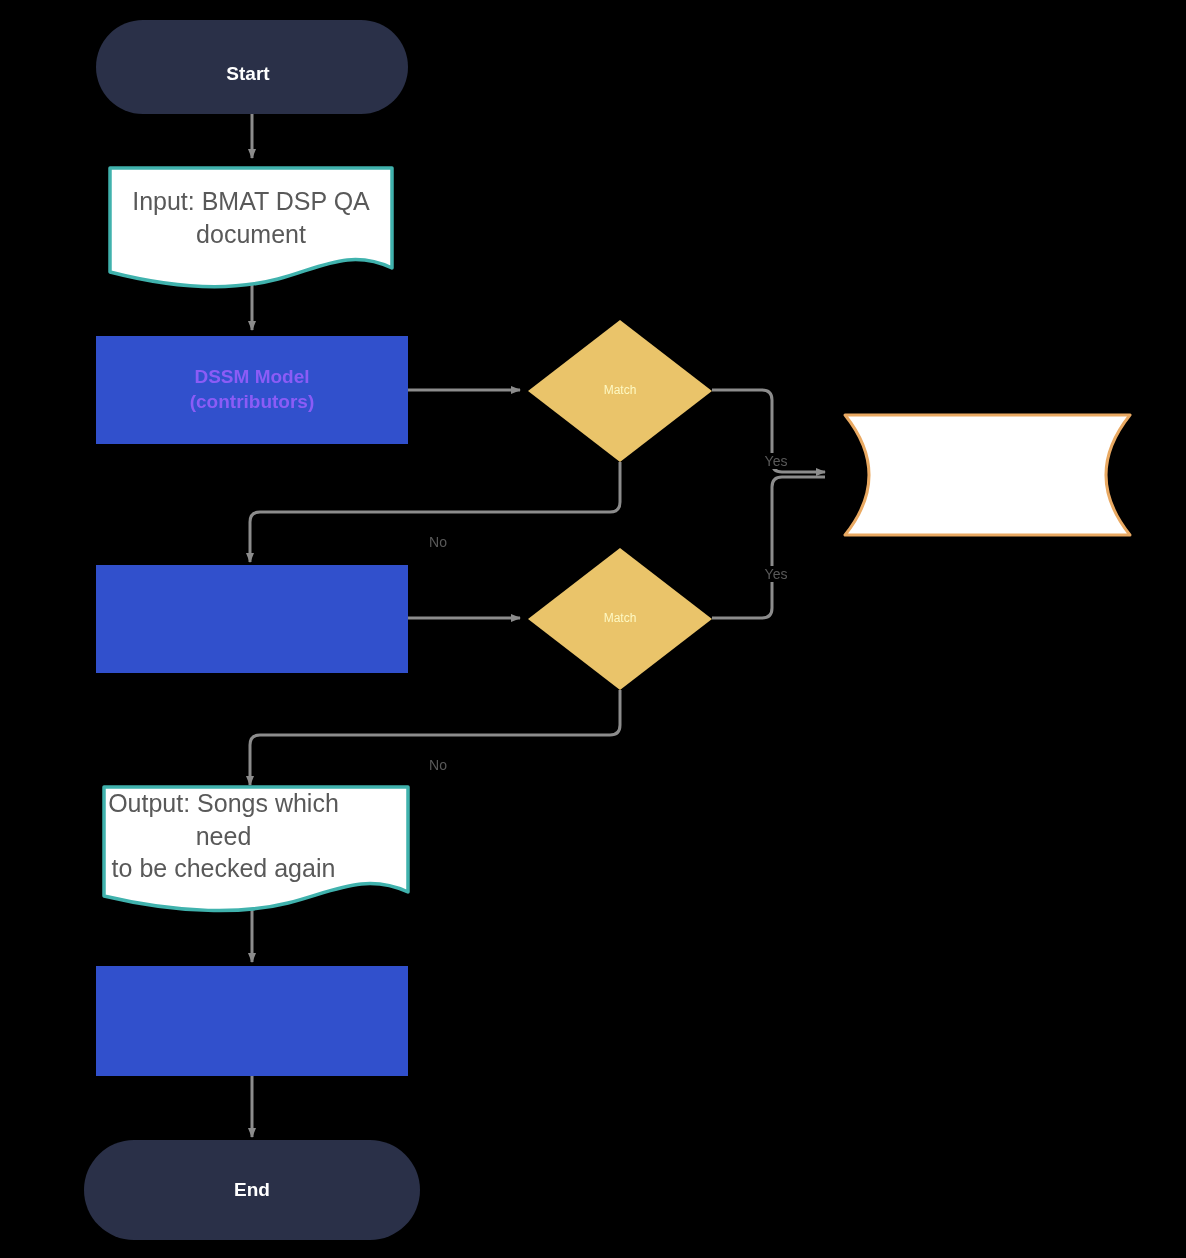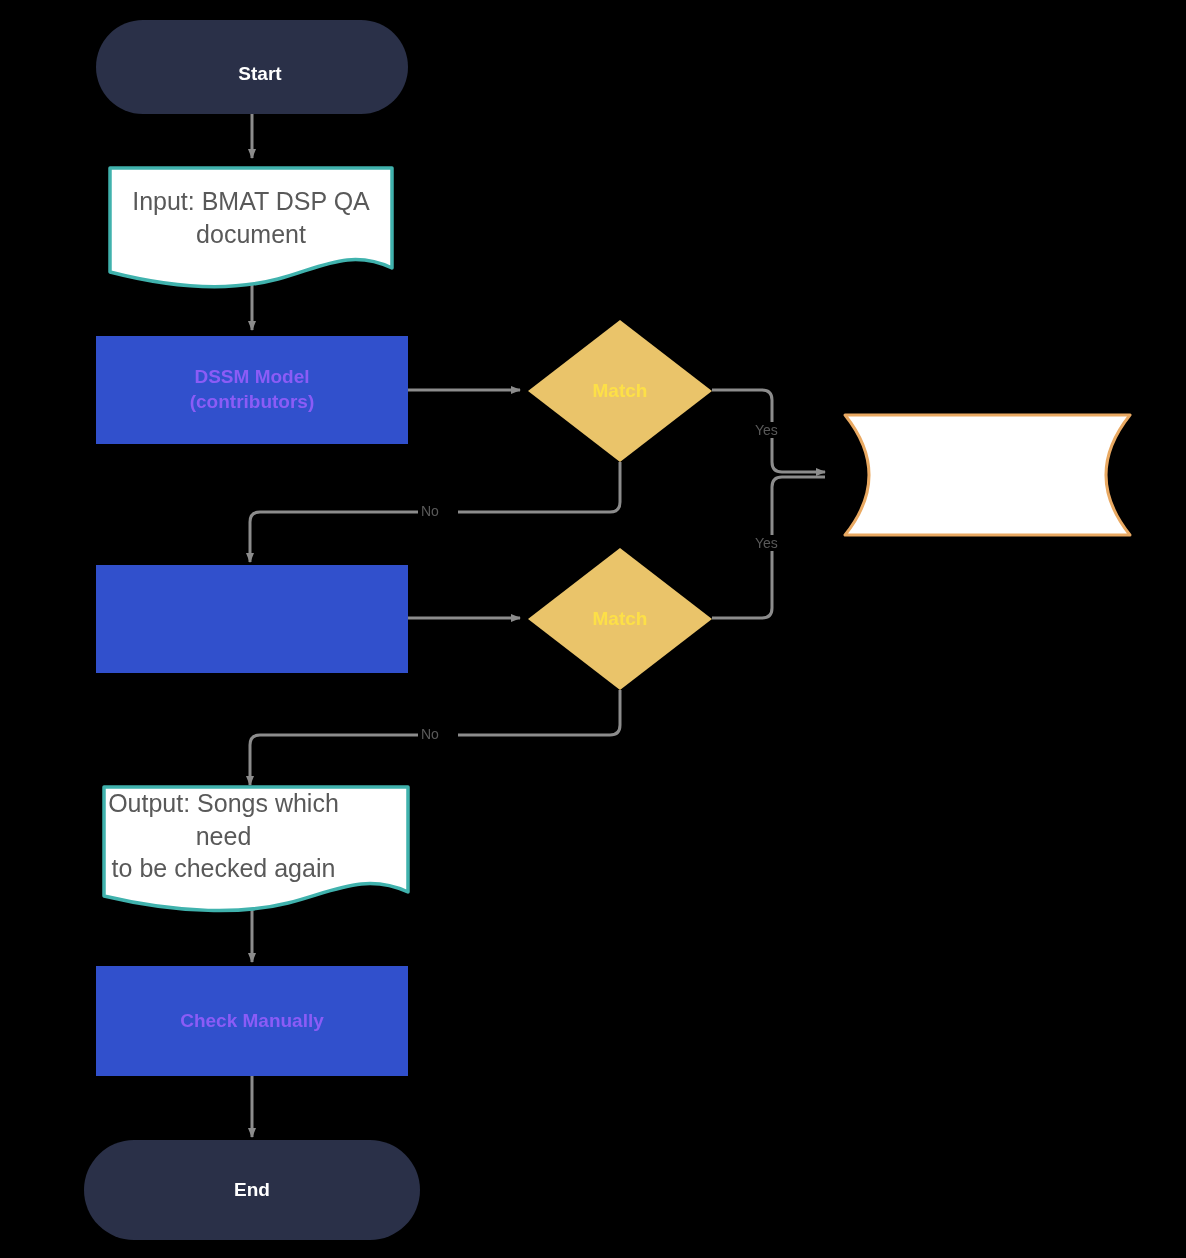--- a/index.html
+++ b/index.html
@@ -43,38 +43,39 @@
     color: #8b5cf6;
     font-size: 19px;
     font-weight: bold;
   }
   .lbl-doc {
     color: #595959;
     font-size: 25px;
     font-weight: normal;
   }
   .lbl-decision {
-    color: #fde047;
-    font-size: 19px;
-    font-weight: bold;
+    color: #fef9c3;
+    font-size: 12px;
+    font-weight: normal;
   }
   .lbl-data {
     color: #5a5a5a;
     font-size: 20px;
     font-weight: normal;
   }
   .edge-label {
     position: absolute;
     color: #595959;
     font-size: 14px;
     font-family: "Liberation Sans", sans-serif;
-    text-align: left;
+    text-align: center;
     pointer-events: none;
     background: #000000;
     padding: 0 3px;
+    margin-top: 31px;
   }
 </style>
 </head>
 <body>
 
 <div id="canvas">
 
   <svg id="flow-svg" viewBox="0 0 1186 1258">
     <defs>
       <marker id="arrowhead" markerWidth="10" markerHeight="8" refX="9" refY="4" orient="auto" markerUnits="userSpaceOnUse">
@@ -126,38 +127,37 @@
 
     <path d="M104,787 L408,787 L408,892
              C365,872 332,892 288,903
              C244,914 180,914 104,896 Z" fill="#ffffff" stroke="#40b2ad" stroke-width="3.5" stroke-linejoin="round"></path>
 
     <rect x="96" y="966" width="312" height="110" fill="#3150cc"></rect>
 
     <rect x="84" y="1140" width="336" height="100" rx="50" ry="50" fill="#2a3048"></rect>
   </svg>
 
-  <div class="node-label lbl-terminal" style="left:104px; top:20px; width:312px; height:108px;">Start</div>
+  <div class="node-label lbl-terminal" style="left:92px; top:20px; width:312px; height:108px;">Start</div>
 
   <div class="node-label lbl-doc" style="left:112px; top:175px; width:278px; height:85px;">Input: BMAT DSP QA
 document</div>
 
   <div class="node-label lbl-process" style="left:96px; top:336px; width:312px; height:108px;">DSSM Model
 (contributors)</div>
 
   <div class="node-label lbl-decision" style="left:556px; top:362px; width:128px; height:58px;">Match</div>
 
 
   <div class="node-label lbl-decision" style="left:556px; top:590px; width:128px; height:58px;">Match</div>
 
 
   <div class="node-label lbl-doc" style="left:104px; top:795px; width:239px; height:82px;">Output: Songs which need
 to be checked again</div>
 
-  <div class="node-label lbl-process" style="left:96px; top:966px; width:312px; height:110px;">Check Manually</div>
 
   <div class="node-label lbl-terminal" style="left:84px; top:1140px; width:336px; height:100px;">End</div>
 
   <div class="edge-label" style="left:752px; top:422px; width:42px;">Yes</div>
 
   <div class="edge-label" style="left:752px; top:535px; width:42px;">Yes</div>
 
   <div class="edge-label" style="left:418px; top:503px; width:34px;">No</div>
 
   <div class="edge-label" style="left:418px; top:726px; width:34px;">No</div>

